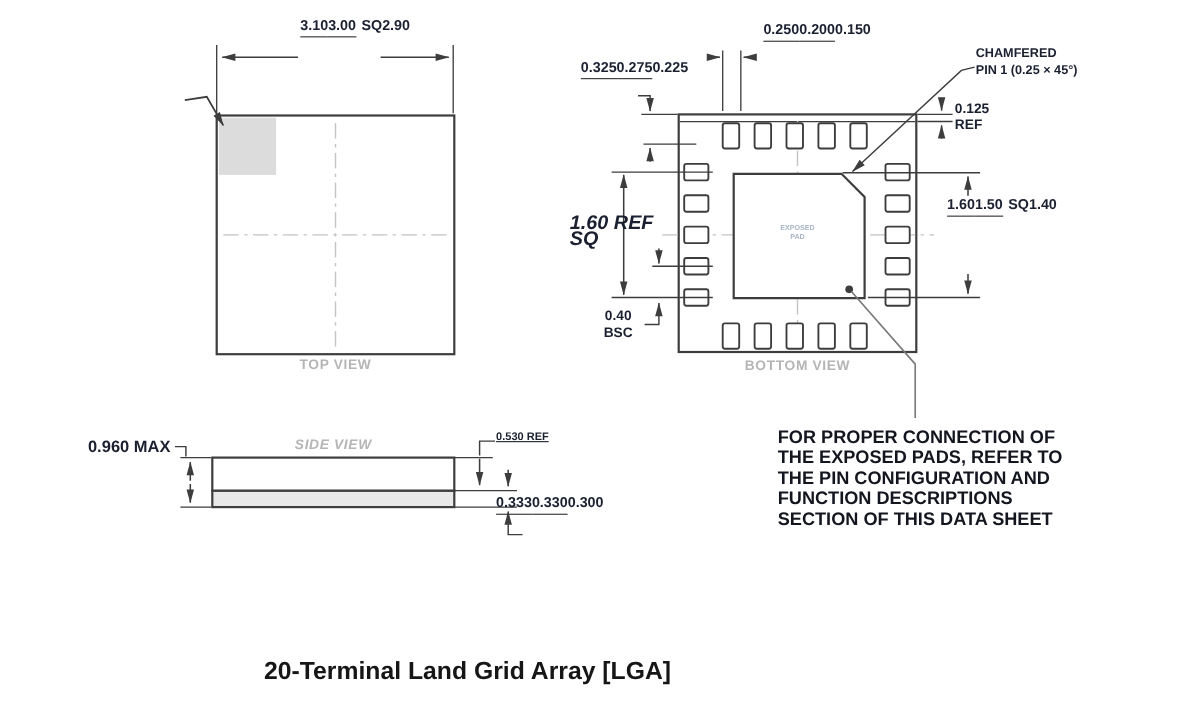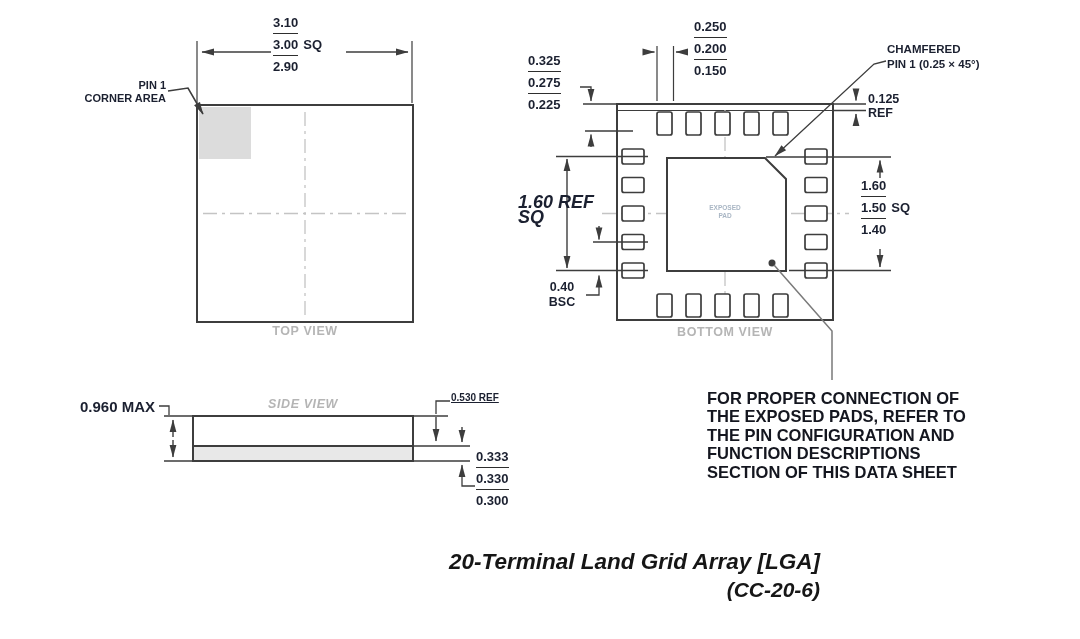--- a/index.html
+++ b/index.html
@@ -9,30 +9,30 @@
     --shade:#dcdcdc;
   }
   html,body{margin:0;padding:0;background:#fff;}
   #stage{
     position:relative;width:1080px;height:639px;background:#ffffff;
     font-family:"Liberation Sans","DejaVu Sans",sans-serif;
     overflow:hidden;
   }
   #linework{position:absolute;left:0;top:0;}
   .txt{position:absolute;color:var(--ink);font-weight:bold;white-space:nowrap;}
-  .stk{position:absolute;display:flex;flex-direction:column;align-items:flex-start;
+  .stk{position:absolute;display:flex;flex-direction:row;align-items:flex-start;
        font-size:13px;font-weight:bold;color:var(--ink);line-height:14px;}
   .stk .row{display:flex;align-items:flex-start;margin-bottom:4px;}
   .stk .v{display:inline-block;padding-bottom:3px;}
   .stk .u{border-bottom:1.5px solid #2e2e2e;}
   .stk .sfx{margin-left:5px;}
   .viewlabel{color:var(--gray);font-size:12.5px;letter-spacing:0.6px;text-align:center;}
   .note{white-space:pre-line;font-size:16.5px;line-height:18.4px;color:#14161f;}
-  .caption{font-style:italic;font-weight:600;color:#161616;text-align:right;
-           font-size:22.5px;line-height:27.5px;white-space:nowrap;}
+  .caption{font-weight:600;color:#161616;text-align:left;
+           font-size:22.5px;line-height:27.5px;white-space:nowrap;margin-top:48px;}
   .faint{color:#a9b6c4;text-align:center;}
 </style>
 </head>
 <body>
 
 <div id="stage">
 
   <svg id="linework" width="1080" height="639" viewBox="0 0 1080 639">
     <defs>
       <marker id="ah" markerUnits="userSpaceOnUse" markerWidth="14" markerHeight="8" refX="12.5" refY="4" orient="auto-start-reverse">
@@ -142,24 +142,20 @@
       </span>
     <span class="row">
         <span class="v u">3.00</span>
         <span class="sfx">SQ</span>
       </span>
     <span class="row">
         <span class="v">2.90</span>
       </span>
   </div>
 
-  <div class="txt" style="left:50px;top:79px;width:116px;text-align:right;font-size:11px;line-height:12.5px;">
-    <div>PIN 1</div>
-    <div>CORNER AREA</div>
-  </div>
 
   <div class="txt viewlabel" style="left:197px;top:324px;width:216px;">TOP VIEW</div>
 
   <div class="stk" style="left:694px;top:20px;">
     <span class="row">
         <span class="v u">0.250</span>
       </span>
     <span class="row">
         <span class="v u">0.200</span>
       </span>
@@ -219,21 +215,21 @@
   </div>
 
   <div class="txt viewlabel" style="left:617px;top:325px;width:216px;">BOTTOM VIEW</div>
 
   <div class="txt" style="left:58px;top:398px;width:97px;text-align:right;font-size:15px;">0.960 MAX</div>
 
   <div class="txt viewlabel" style="left:193px;top:397px;width:220px;font-style:italic;">SIDE VIEW</div>
 
   <div class="txt" style="left:451px;top:392px;font-size:10px;text-decoration:underline;">0.530 REF</div>
 
-  <div class="stk" style="left:476px;top:450px;text-align:center;">
+  <div class="stk" style="left:451px;top:450px;text-align:center;">
     <span class="row">
         <span class="v u">0.333</span>
       </span>
     <span class="row">
         <span class="v u">0.330</span>
       </span>
     <span class="row">
         <span class="v">0.300</span>
       </span>
   </div>

